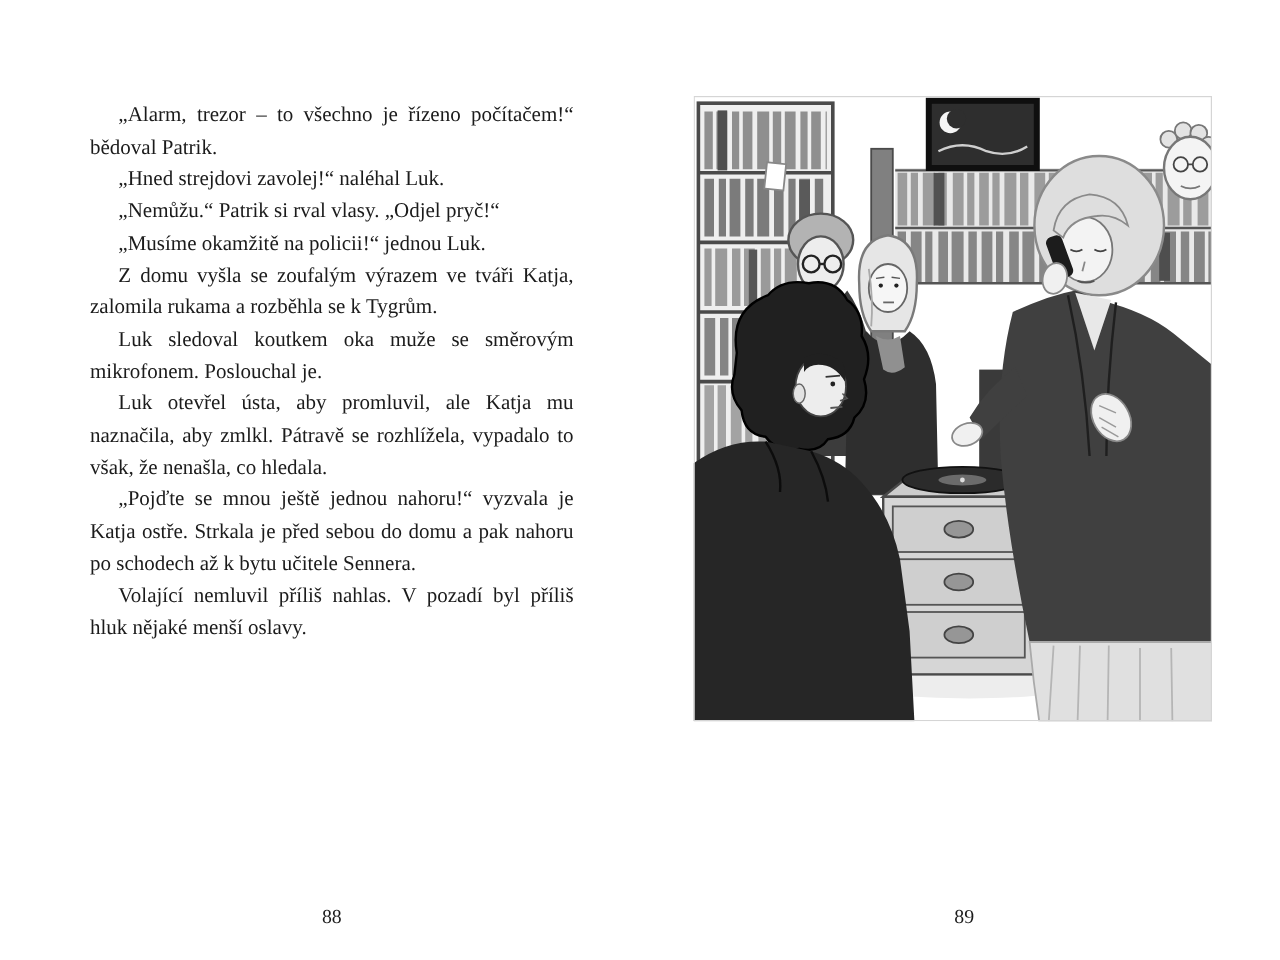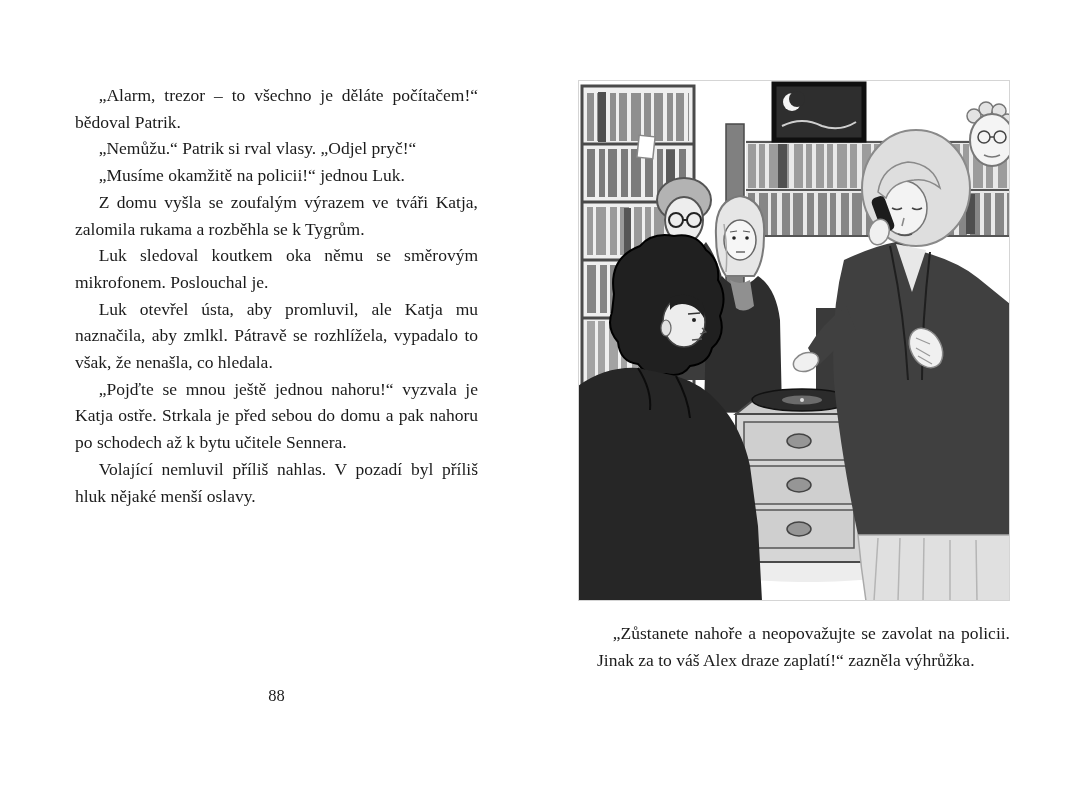--- a/index.html
+++ b/index.html
@@ -14,21 +14,21 @@
   .page { position: absolute; inset: 0; }
   .body-text {
     position: absolute;
     left: 75px; top: 82px; width: 403px;
     font-size: 17.5px; line-height: 26.7px;
     text-align: justify;
   }
   .para { text-indent: 1.35em; }
   .folio {
     position: absolute;
-    font-size: 16.5px; text-align: center; top: 686px;
+    font-size: 16.5px; text-align: center; top: 754px;
   }
   .folio-left { left: 75px; width: 403px; }
   .folio-right { left: 597px; width: 413px; }
   .illustration {
     position: absolute;
     left: 578px; top: 80px; width: 432px; height: 521px;
   }
   .illustration svg { display: block; width: 100%; height: 100%; }
   .caption {
     position: absolute;
@@ -39,31 +39,32 @@
   }
 </style>
 </head>
 <body>
 
 <div class="spread">
 
   <section class="page">
     <div class="body-text">
 
-        <p class="para">„Alarm, trezor – to všechno je děláte počítačem!“ bědoval Patrik.</p>
-
+        <p class="para">„Alarm, trezor – to všechno je řízeno počítačem!“ bědoval Patrik.</p>
+
+        <p class="para">„Hned strejdovi zavolej!“ naléhal Luk.</p>
 
         <p class="para">„Nemůžu.“ Patrik si rval vlasy. „Odjel pryč!“</p>
 
         <p class="para">„Musíme okamžitě na policii!“ jednou Luk.</p>
 
         <p class="para">Z domu vyšla se zoufalým výrazem ve tváři Katja, zalomila rukama a rozběhla se k Tygrům.</p>
 
 
-        <p class="para">Luk sledoval koutkem oka němu se směrovým mikrofonem. Poslouchal je.</p>
+        <p class="para">Luk sledoval koutkem oka muže se směrovým mikrofonem. Poslouchal je.</p>
 
         <p class="para">Luk otevřel ústa, aby promluvil, ale Katja mu naznačila, aby zmlkl. Pátravě se rozhlížela, vypadalo to však, že nenašla, co hledala.</p>
 
         <p class="para">„Pojďte se mnou ještě jednou nahoru!“ vyzvala je Katja ostře. Strkala je před sebou do domu a pak nahoru po schodech až k bytu učitele Sennera.</p>
 
 
         <p class="para">Volající nemluvil příliš nahlas. V pozadí byl příliš hluk nějaké menší oslavy.</p>
       </div>
     <div class="folio folio-left">88</div>
   </section>
@@ -201,16 +202,16 @@
           <ellipse cx="88" cy="248" rx="5" ry="8" fill="#e2e2e2" stroke="#666666" stroke-width="1.2"></ellipse>
           <path d="M0,306 Q28,286 60,288 L98,296 Q124,304 140,322 Q164,348 172,386 L180,446 L184,521 L0,521 Z" fill="#262626"></path>
           <path d="M60,288 Q74,310 72,330" stroke="#0c0c0c" stroke-width="2" fill="none"></path>
           <path d="M98,296 Q110,318 112,338" stroke="#0c0c0c" stroke-width="2" fill="none"></path>
         </g>
 
         <rect x="0.5" y="0.5" width="431" height="520" fill="none" stroke="#d5d5d5" stroke-width="1"></rect>
       </svg>
     </figure>
 
-    <p class="caption">„Zůstanete nahoře a neopovažujte se zavolat na policii. Jinak za to váš Alex draze zaplatí!“ zazněla výhrůžka.</p>
+    <div class="folio folio-right">89</div>
   </section>
 
 </div>
 
 </body></html>

